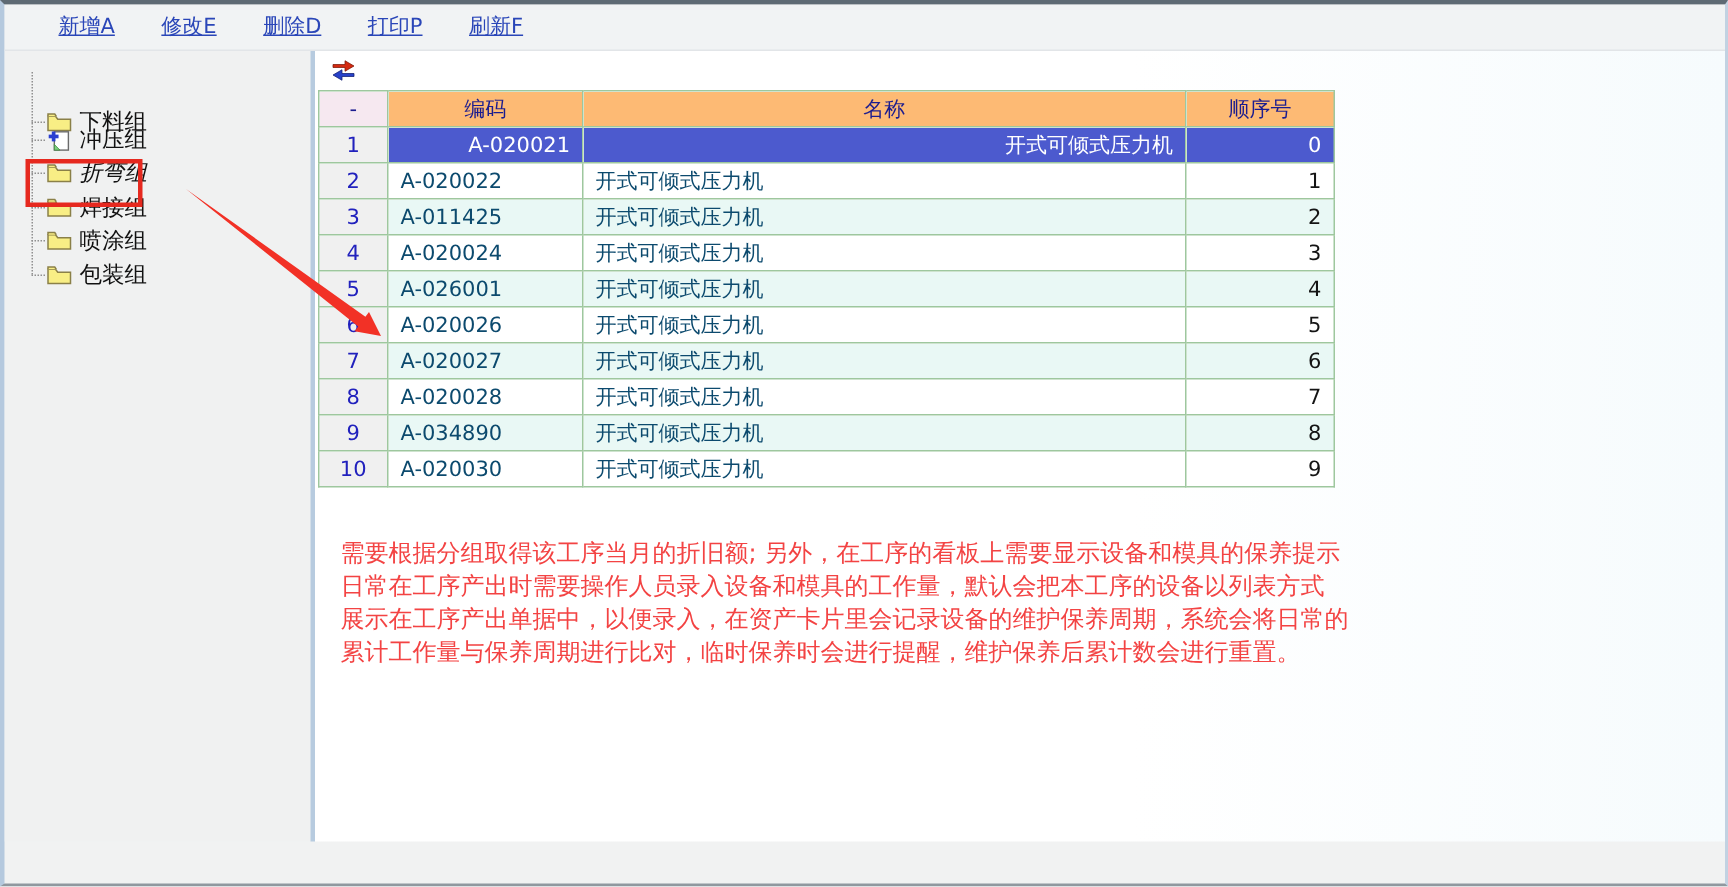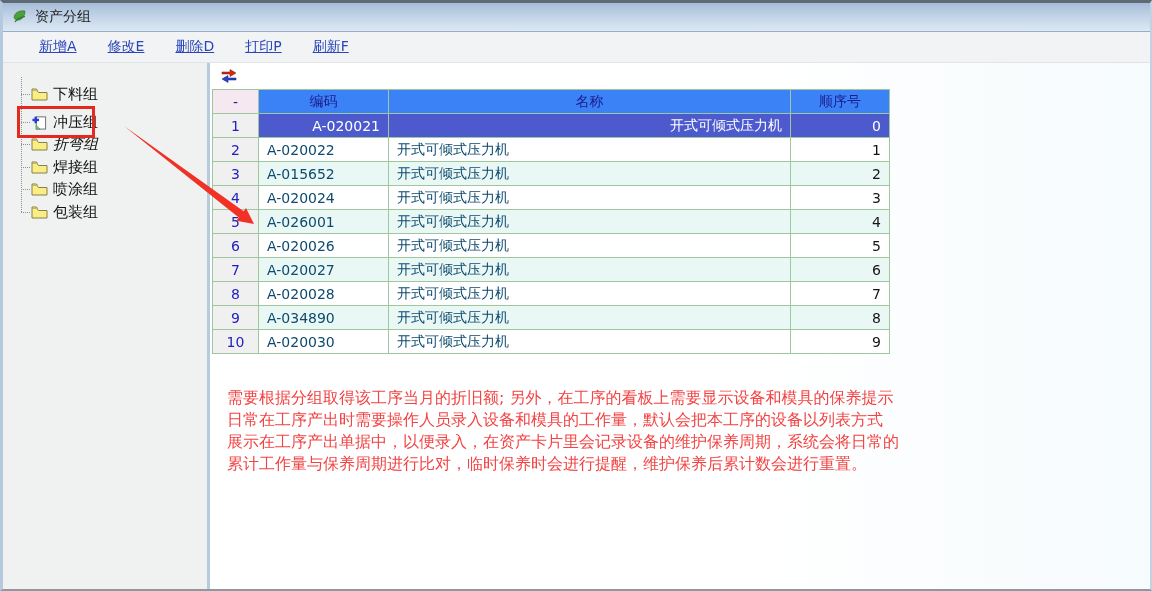--- a/index.html
+++ b/index.html
@@ -26,62 +26,53 @@
   .tree-item{position:absolute;left:0;height:22px;display:flex;align-items:center;padding-left:18px;cursor:pointer;}
   .tree-stub{width:9px;border-top:1px dotted #909090;margin-right:1px;}
   .tree-icon{width:17px;height:15px;display:inline-flex;flex:none;}
   .tree-label{font-size:15px;color:#111;margin-left:5px;white-space:nowrap;}
   
   .grid-icon{position:absolute;left:11px;top:5px;width:16px;height:14px;}
   table.assets{position:absolute;left:2px;top:26px;border-collapse:collapse;table-layout:fixed;
     font-size:14px;background:#fff;}
   table.assets th,table.assets td{border:1px solid #9ec79e;height:24px;padding:0 8px;
     overflow:hidden;white-space:nowrap;box-sizing:border-box;}
-  table.assets th{color:#1b1c8f;font-weight:normal;background:#3b82f6;text-align:center;}
+  table.assets th{color:#1b1c8f;font-weight:normal;background:#fdba74;text-align:center;}
   table.assets th.col-index{background:#f6e8f0;}
   td.rownum{background:#f0f0f0;color:#2121bd;text-align:center;}
   td.code,td.name{text-align:left;color:#0c4a6e;}
   td.seq{text-align:right;color:#141414;}
   tr.alt td.code,tr.alt td.name,tr.alt td.seq{background:#e9f8f5;}
   tr.sel td.code,tr.sel td.name,tr.sel td.seq{background:#4c5ace;color:#ffffff;text-align:right;}
   
   .note{position:absolute;left:17px;top:324px;width:700px;font-size:16px;line-height:22px;
     color:#f34343;white-space:nowrap;}
   
   .ann-rect{position:absolute;left:14px;top:103px;width:78px;height:32px;box-sizing:border-box;
     border:3px solid #e6291f;z-index:60;}
   .ann-arrow{position:absolute;left:0;top:0;width:1147px;height:586px;z-index:60;pointer-events:none;}
 </style>
 </head>
 <body>
 
 <div class="window">
 
-  <div class="titlebar">
-    <span class="tree-icon" style="width:16px;height:16px;">
-      <svg viewBox="0 0 16 16" width="16" height="16">
-        <path d="M2 9 C2 4 7 1 13 2 C13 8 9 12 4 11 Z" fill="#4aa03c" stroke="#2e7026" stroke-width="0.6"></path>
-        <path d="M3 13 C5 10 9 8 13 7.5" stroke="#2e7026" stroke-width="1.2" fill="none"></path>
-      </svg>
-    </span>
-    <span class="title-text">资产分组</span>
-  </div>
 
   <div class="toolbar">
       <a class="tb-item">新增A</a>
       <a class="tb-item">修改E</a>
       <a class="tb-item">删除D</a>
       <a class="tb-item">打印P</a>
       <a class="tb-item">刷新F</a>
     </div>
 
   <div class="bodyarea">
     <div class="sidebar">
       <div class="vline"></div>
-    <div class="tree-item" style="top: 20px;">
+    <div class="tree-item" style="top: 36px;">
           <span class="tree-stub"></span>
           <span class="tree-icon">
             <svg viewBox="0 0 17 14" width="17" height="14">
               <path d="M1 3.5 L6 3.5 L7.5 5.5 L16 5.5 L16 13 L1 13 Z" fill="#f8ee85" stroke="#8a8048" stroke-width="1"></path>
               <path d="M1 3.5 L1 2 L5.5 2 L6.5 3.5" fill="#f8ee85" stroke="#8a8048" stroke-width="1"></path>
             </svg>
           </span>
           <span class="tree-label">下料组</span>
         </div>
         <div class="tree-item" style="top: 48.4px;">
@@ -170,21 +161,21 @@
               <td class="seq">0</td>
             </tr>
             <tr class="">
               <td class="rownum">2</td>
               <td class="code">A-020022</td>
               <td class="name">开式可倾式压力机</td>
               <td class="seq">1</td>
             </tr>
             <tr class="alt">
               <td class="rownum">3</td>
-              <td class="code">A-015652</td>
+              <td class="code">A-011425</td>
               <td class="name">开式可倾式压力机</td>
               <td class="seq">2</td>
             </tr>
             <tr class="">
               <td class="rownum">4</td>
               <td class="code">A-020024</td>
               <td class="name">开式可倾式压力机</td>
               <td class="seq">3</td>
             </tr>
             <tr class="alt">

